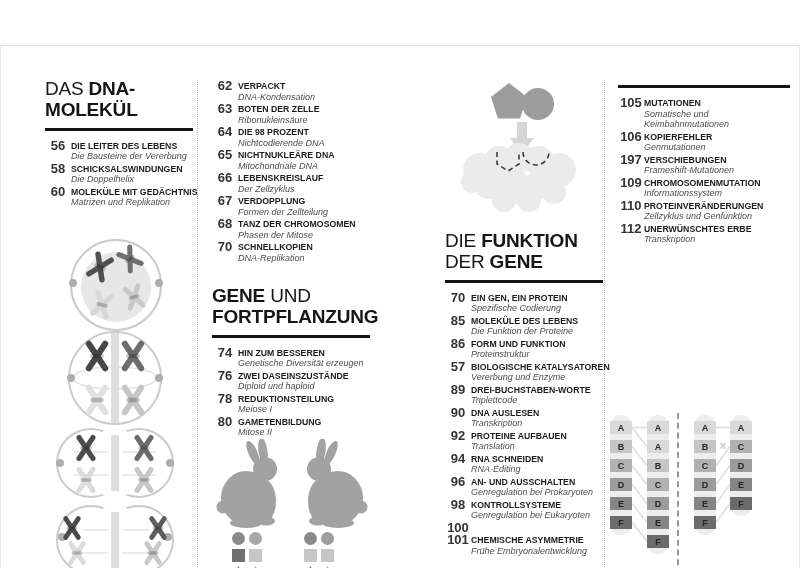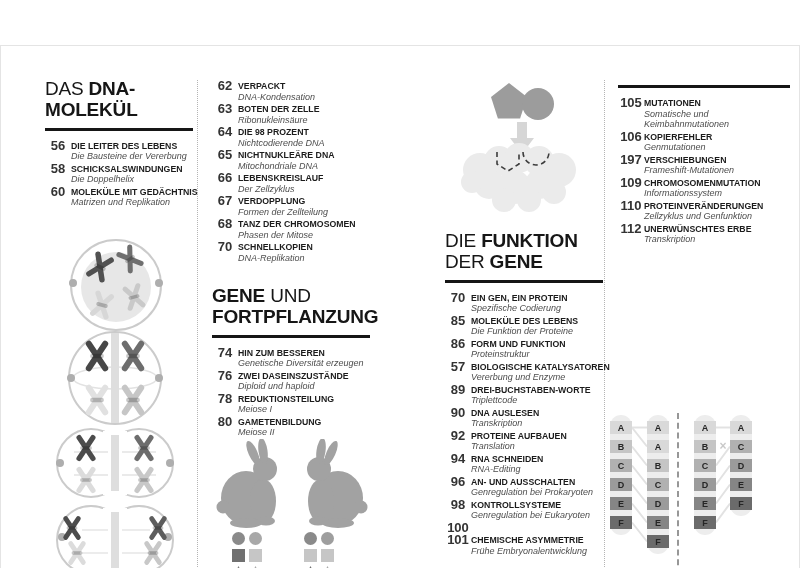--- a/index.html
+++ b/index.html
@@ -246,21 +246,21 @@
           <span class="etext">
             <span class="ti">REDUKTIONSTEILUNG</span>
             <span class="su">Meiose I</span>
           </span>
         </div>
 
         <div class="entry">
           <span class="pg">80</span>
           <span class="etext">
             <span class="ti">GAMETENBILDUNG</span>
-            <span class="su">Meiose II</span>
+            <span class="su">Mitose II</span>
           </span>
         </div>
       </div>
   </div>
 
   <svg class="abs" style="left:212px;top:394px" width="160" height="92" viewBox="0 0 160 92">
     <use href="#rabbit" fill="#a2a2a2" transform="translate(8,2)"></use>
     <use href="#rabbit" fill="#a2a2a2" transform="translate(152,2) scale(-1,1)"></use>
   </svg>
 

